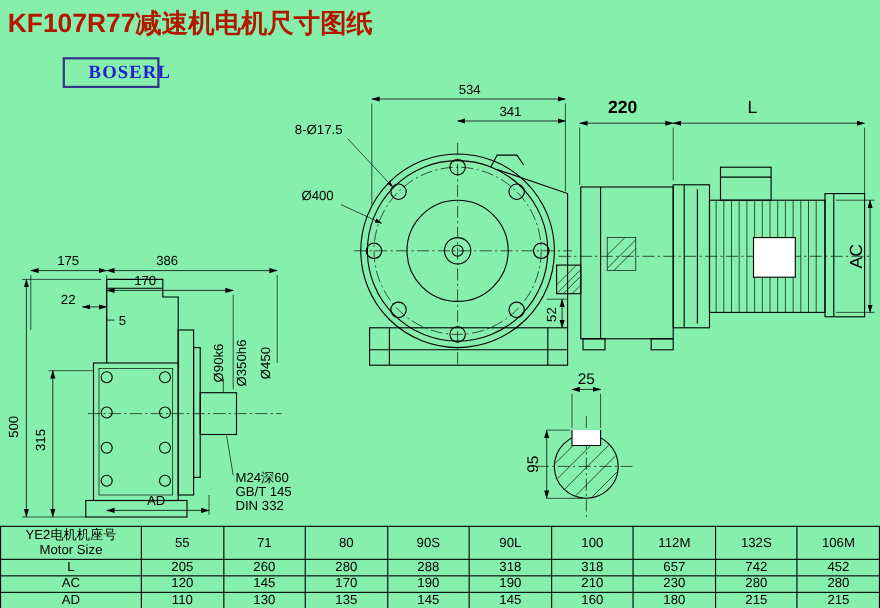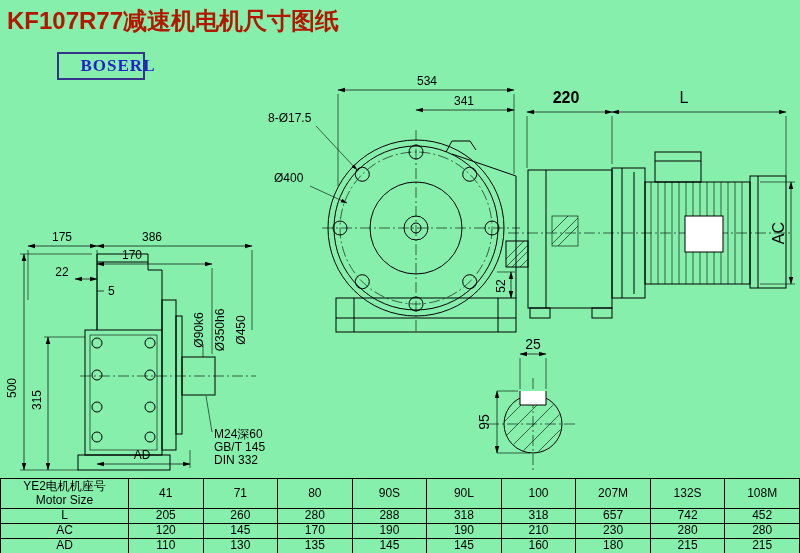--- a/index.html
+++ b/index.html
@@ -263,29 +263,29 @@
         <col>
         <col>
         <col>
     </colgroup>
     <tbody>
         <tr class="hdr">
       <th>
         <div>YE2电机机座号</div>
         <div>Motor Size</div>
       </th>
-      <td>41</td>
+      <td>55</td>
       <td>71</td>
       <td>80</td>
       <td>90S</td>
       <td>90L</td>
       <td>100</td>
-      <td>207M</td>
+      <td>112M</td>
       <td>132S</td>
-      <td>108M</td>
+      <td>106M</td>
     </tr>
     <tr>
       <td>L</td>
       <td>205</td>
       <td>260</td>
       <td>280</td>
       <td>288</td>
       <td>318</td>
       <td>318</td>
       <td>657</td>

